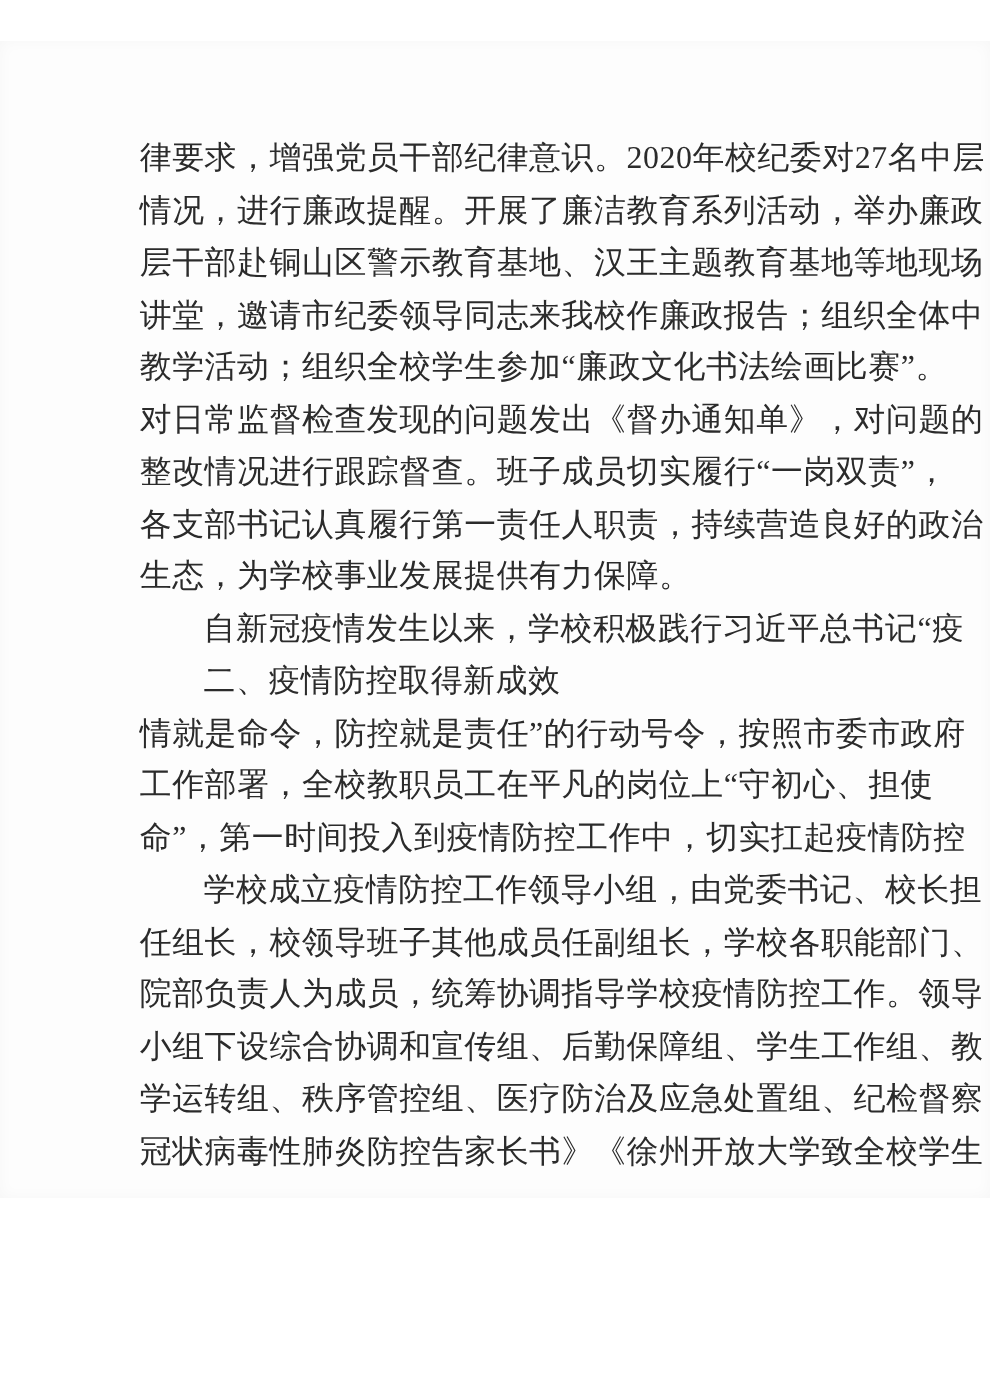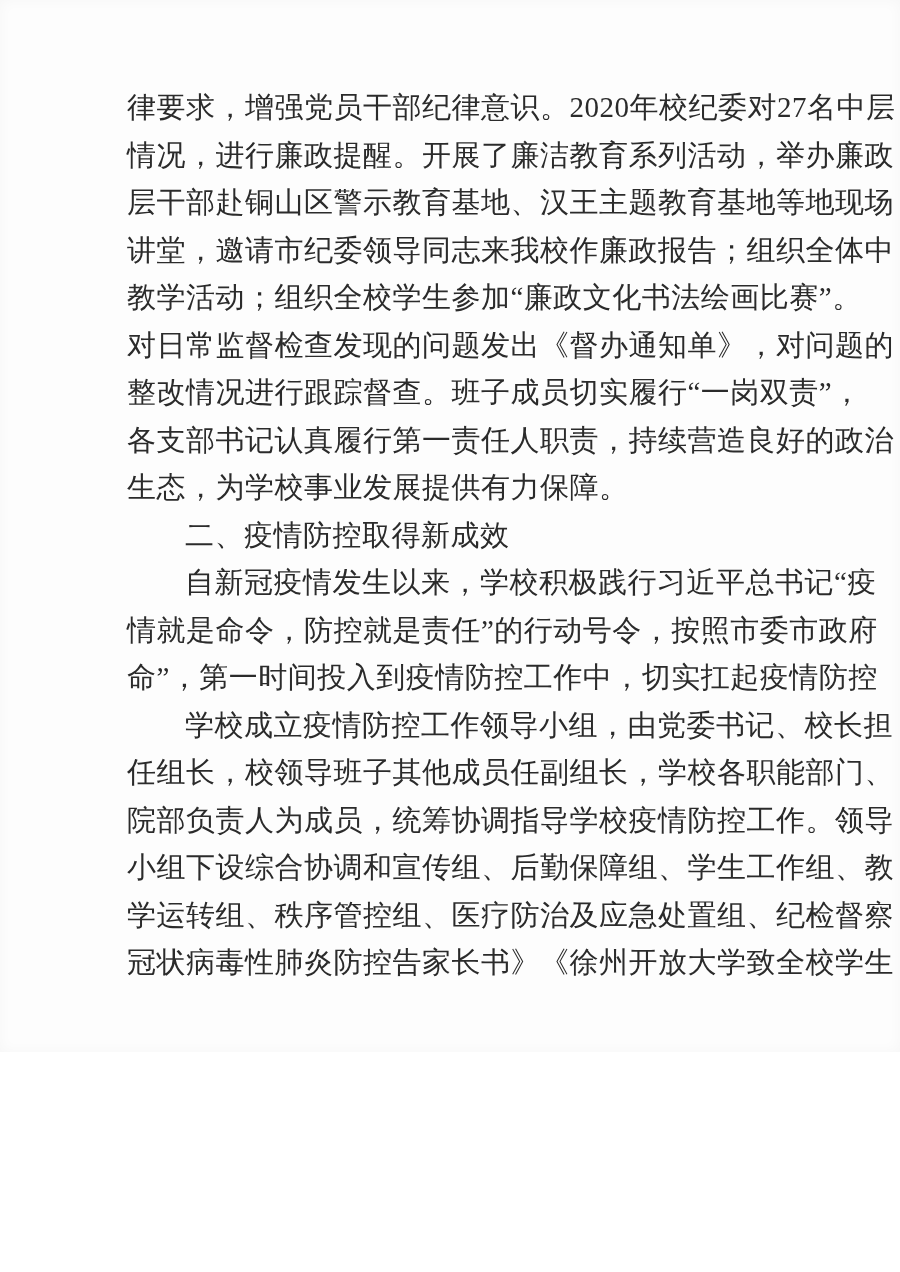--- a/index.html
+++ b/index.html
@@ -8,20 +8,21 @@
     background: #ffffff;
   }
   .page {
     position: relative;
     width: 900px;
     height: 1052px;
     background: #fdfdfd;
     overflow: hidden;
     font-family: "Liberation Serif", "DejaVu Serif", serif;
     box-shadow: inset 0 0 14px rgba(0,0,0,0.03);
+    margin-top: 37px;
   }
   .content {
     position: absolute;
     left: 127px;
     top: 84px;
     width: 648px;
   }
   .line {
     font-size: 29px;
     line-height: 47.5px;
@@ -60,23 +61,24 @@
   <div class="content">
     <div class="line">律要求，增强党员干部纪律意识。2020年校纪委对27名中层</div>
     <div class="line">情况，进行廉政提醒。开展了廉洁教育系列活动，举办廉政</div>
     <div class="line">层干部赴铜山区警示教育基地、汉王主题教育基地等地现场</div>
     <div class="line">讲堂，邀请市纪委领导同志来我校作廉政报告；组织全体中</div>
     <div class="line">教学活动；组织全校学生参加“廉政文化书法绘画比赛”。</div>
     <div class="line">对日常监督检查发现的问题发出《督办通知单》，对问题的</div>
     <div class="line">整改情况进行跟踪督查。班子成员切实履行“一岗双责”，</div>
     <div class="line">各支部书记认真履行第一责任人职责，持续营造良好的政治</div>
     <div class="line para-end">生态，为学校事业发展提供有力保障。</div>
+    <div class="line indent">自新冠疫情发生以来，学校积极践行习近平总书记“疫</div>
     <div class="line indent para-end">二、疫情防控取得新成效</div>
-    <div class="line indent">自新冠疫情发生以来，学校积极践行习近平总书记“疫</div>
     <div class="line">情就是命令，防控就是责任”的行动号令，按照市委市政府</div>
+    <div class="line">工作部署，全校教职员工在平凡的岗位上“守初心、担使</div>
     <div class="line">命”，第一时间投入到疫情防控工作中，切实扛起疫情防控</div>
     <div class="line indent">学校成立疫情防控工作领导小组，由党委书记、校长担</div>
     <div class="line">任组长，校领导班子其他成员任副组长，学校各职能部门、</div>
     <div class="line">院部负责人为成员，统筹协调指导学校疫情防控工作。领导</div>
     <div class="line">小组下设综合协调和宣传组、后勤保障组、学生工作组、教</div>
     <div class="line">学运转组、秩序管控组、医疗防治及应急处置组、纪检督察</div>
     <div class="line">冠状病毒性肺炎防控告家长书》《徐州开放大学致全校学生</div>
   </div>
 
   <div class="footer">

